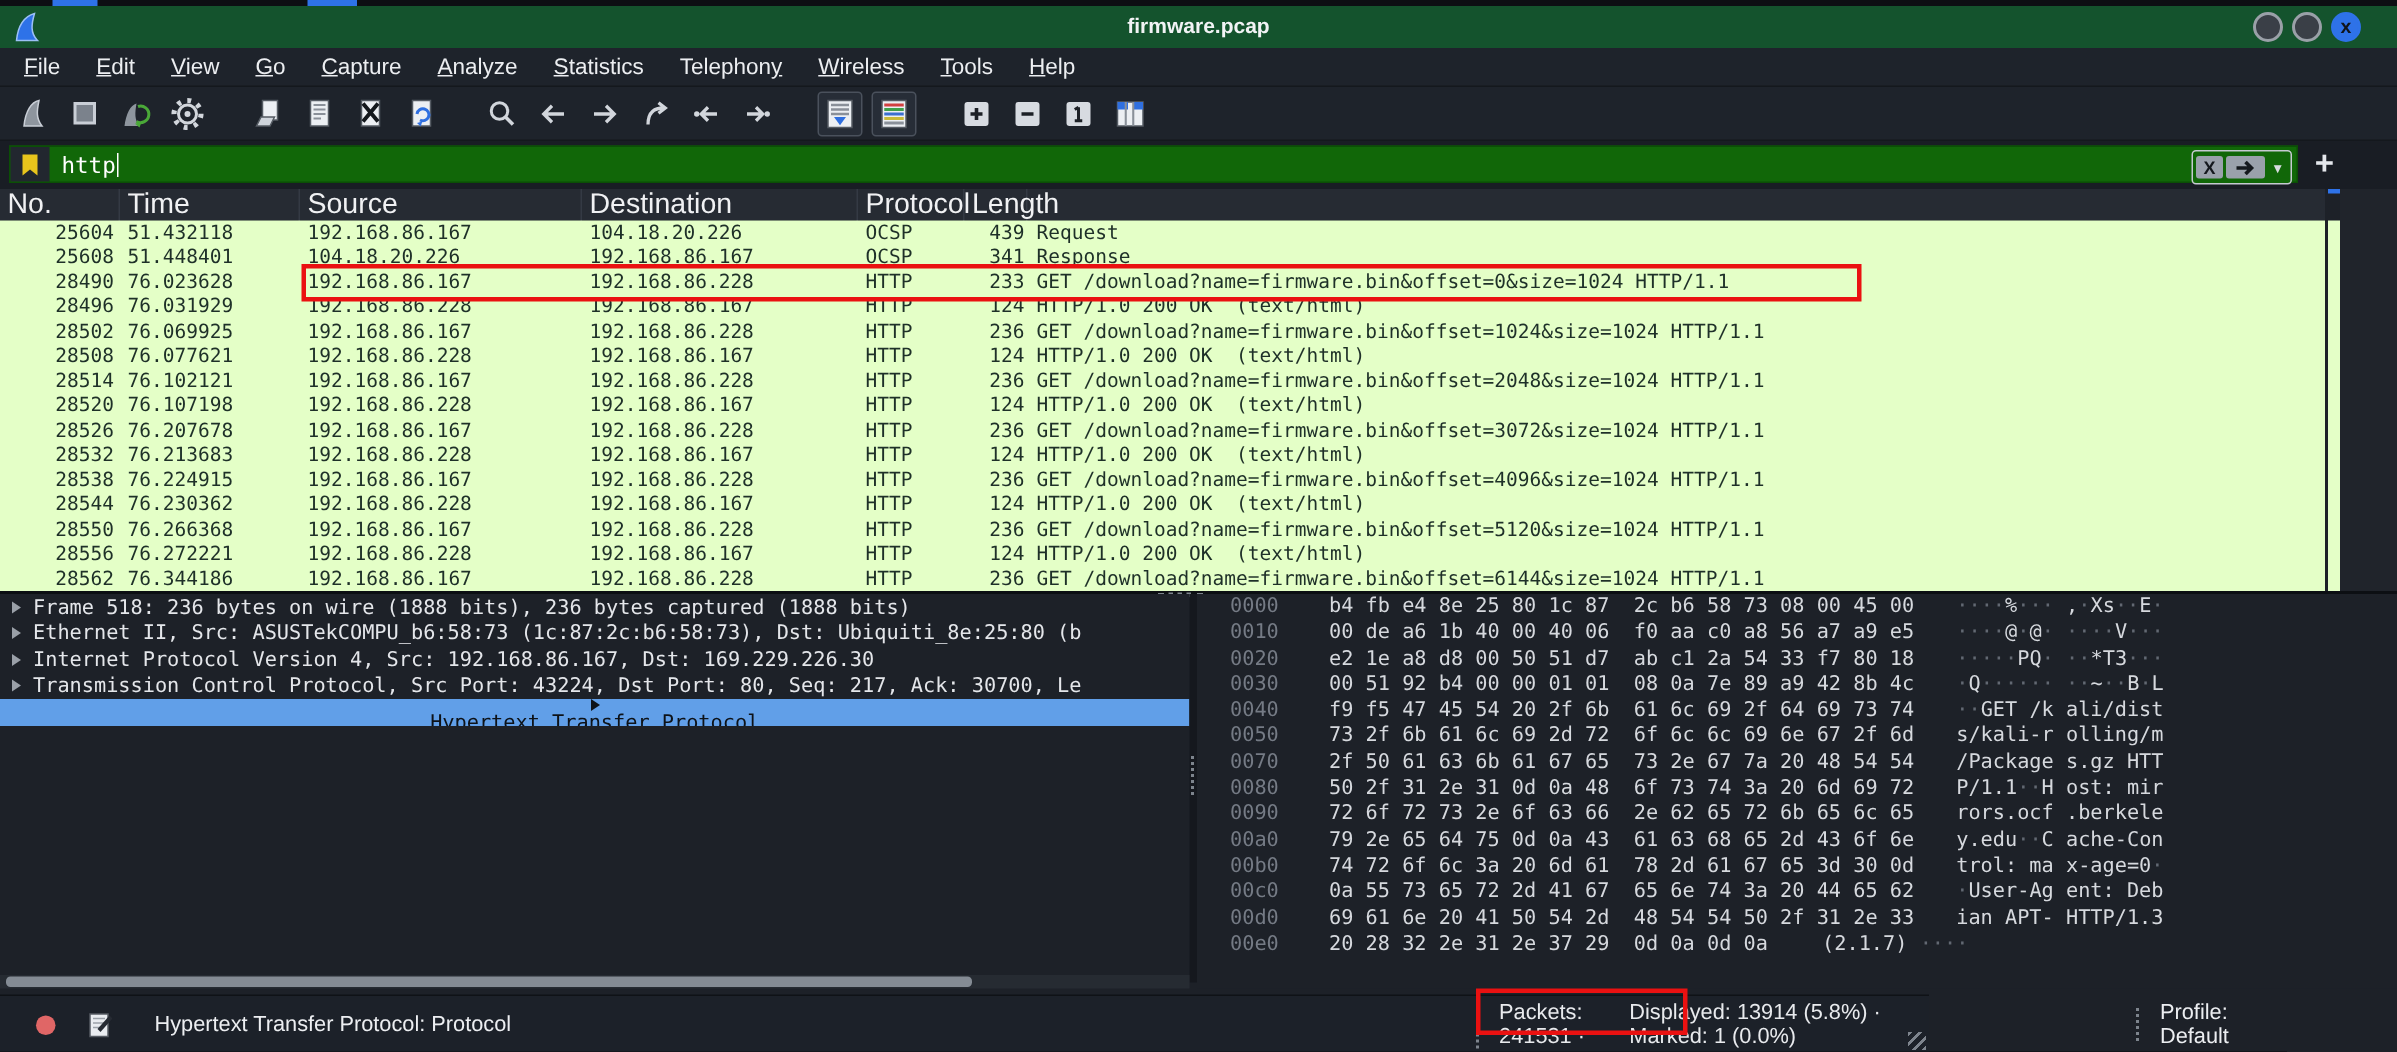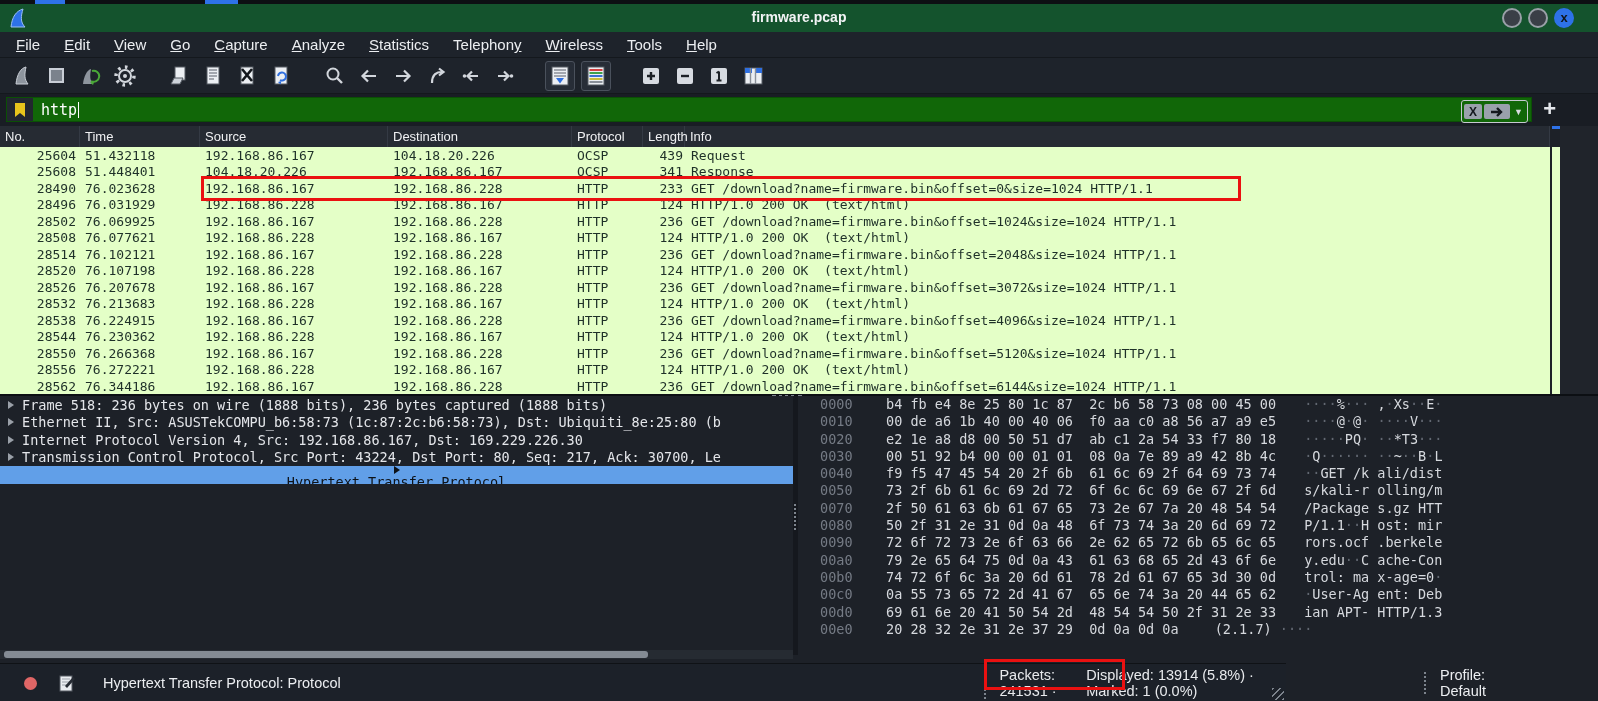--- a/index.html
+++ b/index.html
@@ -36,21 +36,21 @@
   #filtertext{margin-left:8px;font-family:"DejaVu Sans Mono",monospace;font-size:15px;color:#ffffff;}
   #caret{display:inline-block;width:1px;height:16px;background:#fff;vertical-align:-3px;margin-left:1px;}
   #fieldbtns{position:absolute;right:3px;top:2px;height:19px;display:flex;align-items:center;
              border:1px solid #c6cad1;border-radius:3px;background:#116708;padding:1px;}
   .fieldbtn{width:18px;height:15px;background:#9aa1ab;color:#14181d;font-weight:bold;font-size:12px;
             display:flex;align-items:center;justify-content:center;margin:0 1px;border-radius:2px;}
   #dropcaret{color:#d8dbe0;font-size:9px;margin:0 3px;}
   #addfilterbtn{position:absolute;right:42px;top:2px;color:#e4e7ec;font-size:22px;font-weight:bold;line-height:26px;}
   
   #packetheader{position:absolute;left:0;top:126px;width:1550px;height:21px;background:#262b33;
-                border-bottom:1px solid #11151a;display:grid;font-size:13px;color:#f0f1f3;
+                border-bottom:1px solid #11151a;display:grid;font-size:19px;color:#f0f1f3;
                 grid-template-columns:80px 120px 188px 184px 71px 42px auto;align-items:center;}
   #packetheader .hcell{padding-left:5px;border-right:1px solid #343a44;height:100%;display:flex;align-items:center;box-sizing:border-box;}
   #packetheader .hcell:first-child{padding-left:5px;}
   #packetrows{position:absolute;left:0;top:147px;width:1550px;height:247px;background:#e4ffc7;overflow:hidden;}
   .prow{display:grid;grid-template-columns:80px 120px 188px 184px 71px 42px auto;height:16.5px;
         font-family:"DejaVu Sans Mono",monospace;font-size:13px;color:#1e3028;align-items:center;white-space:pre;}
   .prow .no{text-align:right;padding-right:4px;}
   .prow .time{padding-left:5px;}
   .prow .src,.prow .dst,.prow .proto{padding-left:5px;}
   .prow .len{text-align:right;padding-right:2px;}
@@ -291,21 +291,20 @@
     <div id="addfilterbtn">+</div>
   </div>
 
   <div id="packetheader">
       <div class="hcell">No.</div>
       <div class="hcell">Time</div>
       <div class="hcell">Source</div>
       <div class="hcell">Destination</div>
       <div class="hcell">Protocol</div>
       <div class="hcell">Length</div>
-      <div class="hcell">Info</div>
     </div>
   <div id="packetrows">
       <div class="prow"><div class="no">25604</div><div class="time">51.432118</div><div class="src">192.168.86.167</div><div class="dst">104.18.20.226</div><div class="proto">OCSP</div><div class="len">439</div><div class="info">Request</div></div>
       <div class="prow"><div class="no">25608</div><div class="time">51.448401</div><div class="src">104.18.20.226</div><div class="dst">192.168.86.167</div><div class="proto">OCSP</div><div class="len">341</div><div class="info">Response</div></div>
       <div class="prow"><div class="no">28490</div><div class="time">76.023628</div><div class="src">192.168.86.167</div><div class="dst">192.168.86.228</div><div class="proto">HTTP</div><div class="len">233</div><div class="info">GET /download?name=firmware.bin&amp;offset=0&amp;size=1024 HTTP/1.1</div></div>
       <div class="prow"><div class="no">28496</div><div class="time">76.031929</div><div class="src">192.168.86.228</div><div class="dst">192.168.86.167</div><div class="proto">HTTP</div><div class="len">124</div><div class="info">HTTP/1.0 200 OK  (text/html)</div></div>
       <div class="prow"><div class="no">28502</div><div class="time">76.069925</div><div class="src">192.168.86.167</div><div class="dst">192.168.86.228</div><div class="proto">HTTP</div><div class="len">236</div><div class="info">GET /download?name=firmware.bin&amp;offset=1024&amp;size=1024 HTTP/1.1</div></div>
       <div class="prow"><div class="no">28508</div><div class="time">76.077621</div><div class="src">192.168.86.228</div><div class="dst">192.168.86.167</div><div class="proto">HTTP</div><div class="len">124</div><div class="info">HTTP/1.0 200 OK  (text/html)</div></div>
       <div class="prow"><div class="no">28514</div><div class="time">76.102121</div><div class="src">192.168.86.167</div><div class="dst">192.168.86.228</div><div class="proto">HTTP</div><div class="len">236</div><div class="info">GET /download?name=firmware.bin&amp;offset=2048&amp;size=1024 HTTP/1.1</div></div>
       <div class="prow"><div class="no">28520</div><div class="time">76.107198</div><div class="src">192.168.86.228</div><div class="dst">192.168.86.167</div><div class="proto">HTTP</div><div class="len">124</div><div class="info">HTTP/1.0 200 OK  (text/html)</div></div>

